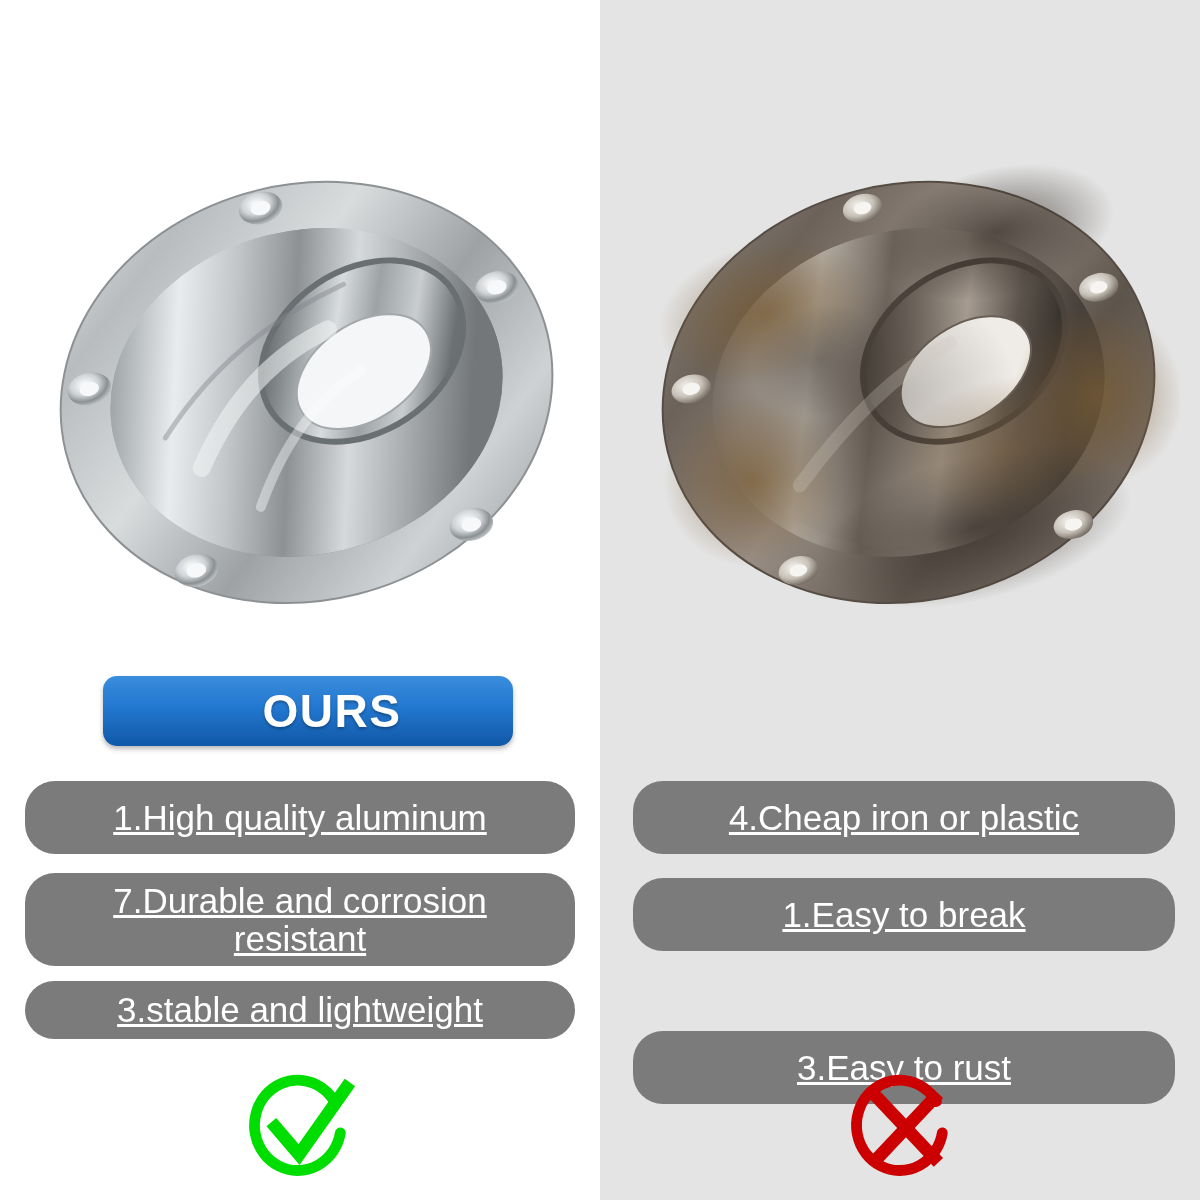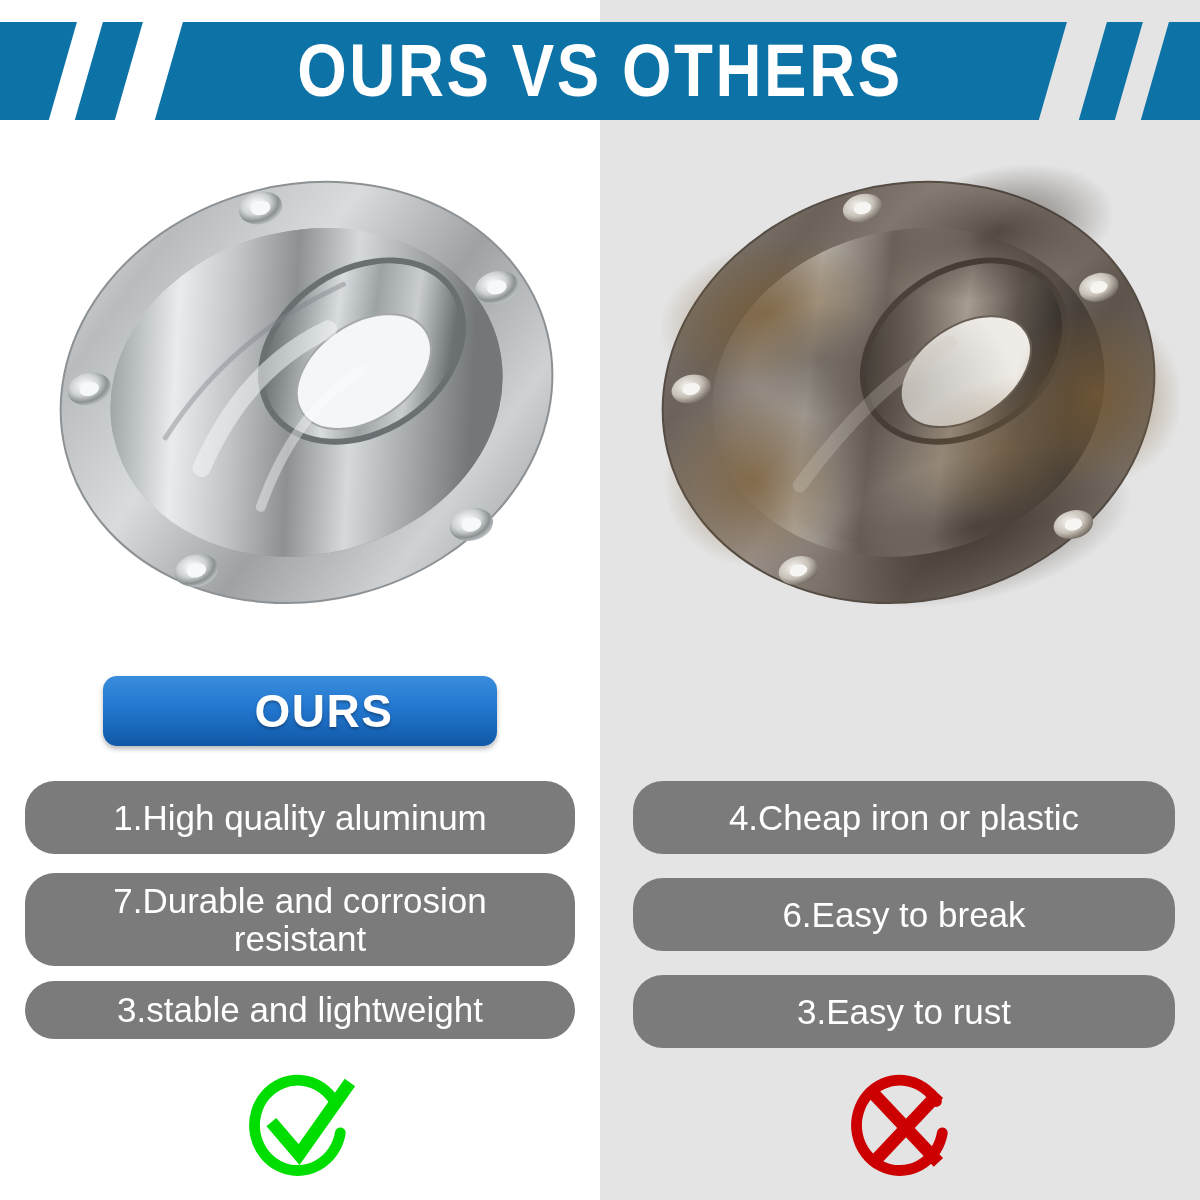--- a/index.html
+++ b/index.html
@@ -85,20 +85,21 @@
   .product-stage.right { left: 640px; }
 
   .flange-svg { display: block; width: 100%; height: 100%; }
 
   
   .badge {
     position: absolute;
     height: 70px;
     border-radius: 14px;
     box-shadow: 0 3px 5px rgba(0,0,0,0.28);
+    padding-left: 16px;
   }
   .badge-label {
     position: absolute;
     top: 0; left: 0;
     width: 100%; height: 70px;
     line-height: 70px;
     text-align: center;
     color: #ffffff;
     font-weight: bold;
     font-size: 46px;
@@ -129,58 +130,51 @@
     font-size: 35px;
     font-weight: normal;
     display: flex;
     align-items: center;
     justify-content: center;
     text-align: center;
     line-height: 1.06;
     padding: 0 18px;
     box-sizing: border-box;
   }
-  .pill-text { display: block; }
+  .pill-text { display: block; text-decoration: underline; }
 
   .col-left  .pill { left: 25px;  width: 550px; }
   .col-right .pill { left: 633px; width: 542px; }
 
   .pill-r1 { top: 781px; height: 73px; }
   .pill-r2 { top: 873px; height: 93px; }
   .pill-r3 { top: 981px; height: 58px; }
 
   .col-right .pill-r1 { top: 781px; height: 73px; }
   .col-right .pill-r2 { top: 878px; height: 73px; }
-  .col-right .pill-r3 { top: 975px; height: 73px; }
+  .col-right .pill-r3 { top: 1031px; height: 73px; }
 
   
   .verdict {
     position: absolute;
     width: 118px;
     height: 112px;
   }
   .verdict-check { left: 244px; top: 1072px; }
   .verdict-cross { left: 846px; top: 1072px; }
   .verdict svg { display: block; width: 100%; height: 100%; }
 </style>
 </head>
 <body>
 
 <div class="page">
 
   <div class="bg-left"></div>
   <div class="bg-right"></div>
 
-  <div class="banner">
-    <div class="slash white slash-l1"></div>
-    <div class="slash white slash-l2"></div>
-    <div class="banner-title">OURS VS OTHERS</div>
-    <div class="slash gray slash-r1"></div>
-    <div class="slash gray slash-r2"></div>
-  </div>
 
   <div class="product-stage left">
     <svg class="flange-svg" viewBox="0 0 540 500" xmlns="http://www.w3.org/2000/svg">
       <defs>
         <linearGradient id="flangeRim" x1="0" y1="0" x2="1" y2="1">
           <stop offset="0%" stop-color="#e7e9ea"></stop>
           <stop offset="18%" stop-color="#b9bcbe"></stop>
           <stop offset="38%" stop-color="#d9dcdd"></stop>
           <stop offset="58%" stop-color="#9ea2a5"></stop>
           <stop offset="78%" stop-color="#cfd2d4"></stop>
@@ -345,21 +339,21 @@
     <div class="pill pill-r3">
       <span class="pill-text">3.stable and lightweight</span>
     </div>
   </div>
 
   <div class="col-right">
     <div class="pill pill-r1">
       <span class="pill-text">4.Cheap iron or plastic</span>
     </div>
     <div class="pill pill-r2">
-      <span class="pill-text">6.Easy to break</span>
+      <span class="pill-text">1.Easy to break</span>
     </div>
     <div class="pill pill-r3">
       <span class="pill-text">3.Easy to rust</span>
     </div>
   </div>
 
   <div class="verdict verdict-check">
     <svg viewBox="0 0 120 114" xmlns="http://www.w3.org/2000/svg">
       <path d="M92 30 A44 46 0 1 0 98 62" fill="none" stroke="#00dd00" stroke-width="11" stroke-linecap="round"></path>
       <path d="M32 56 L56 84 L104 16" fill="none" stroke="#00dd00" stroke-width="13" stroke-linecap="square" stroke-linejoin="miter"></path>

